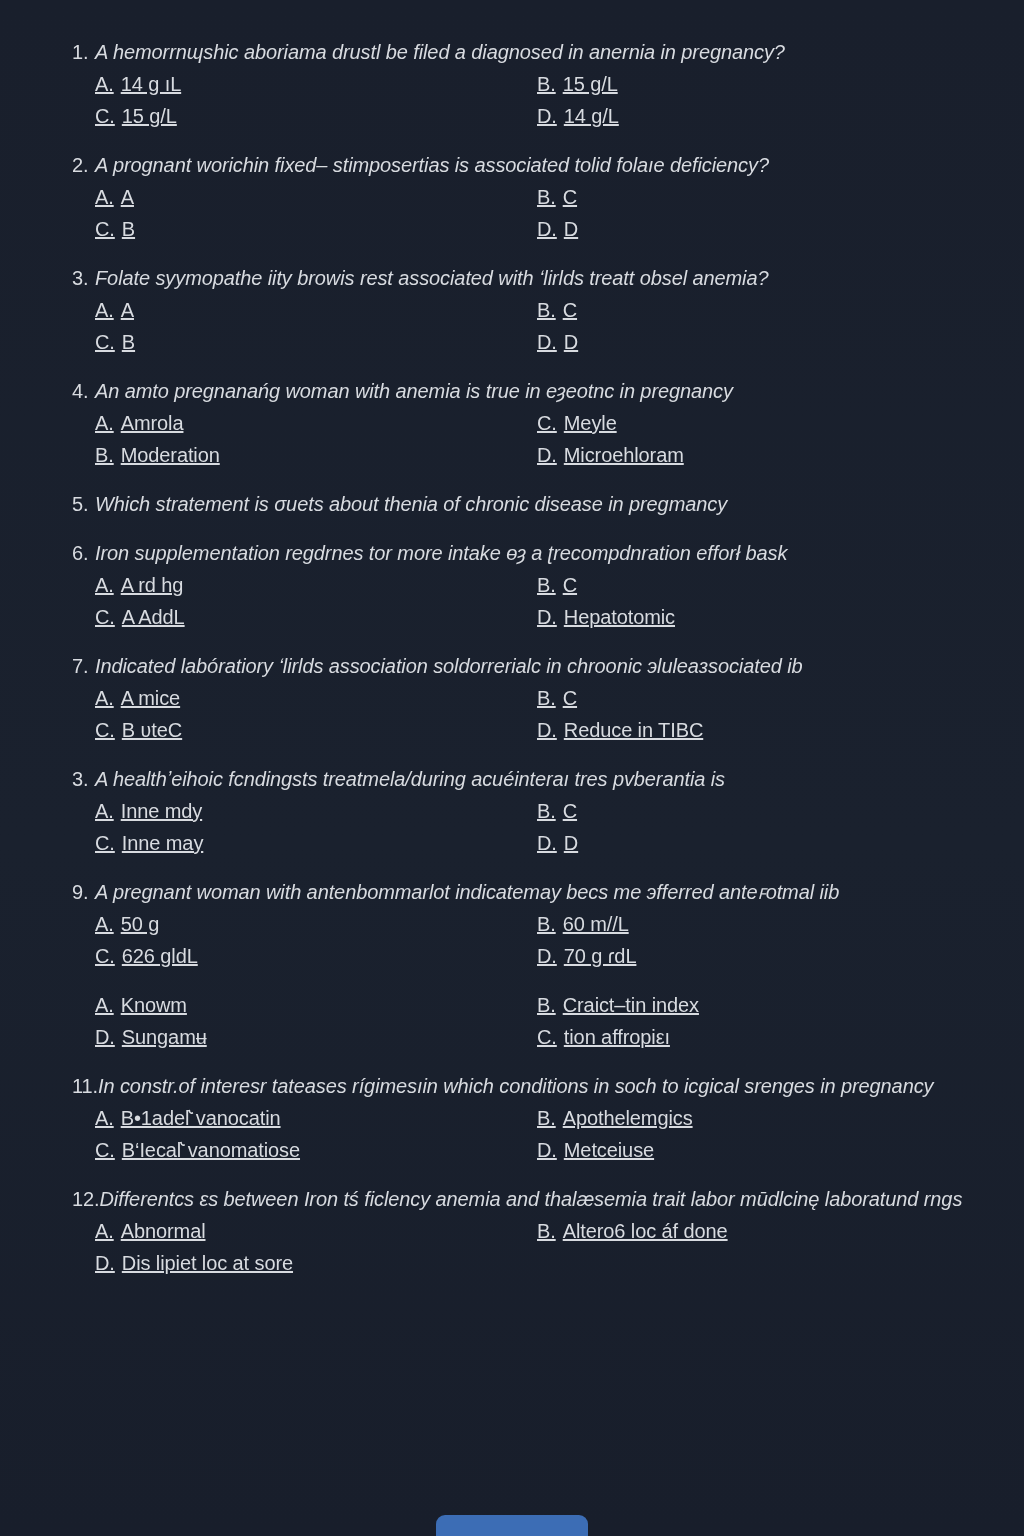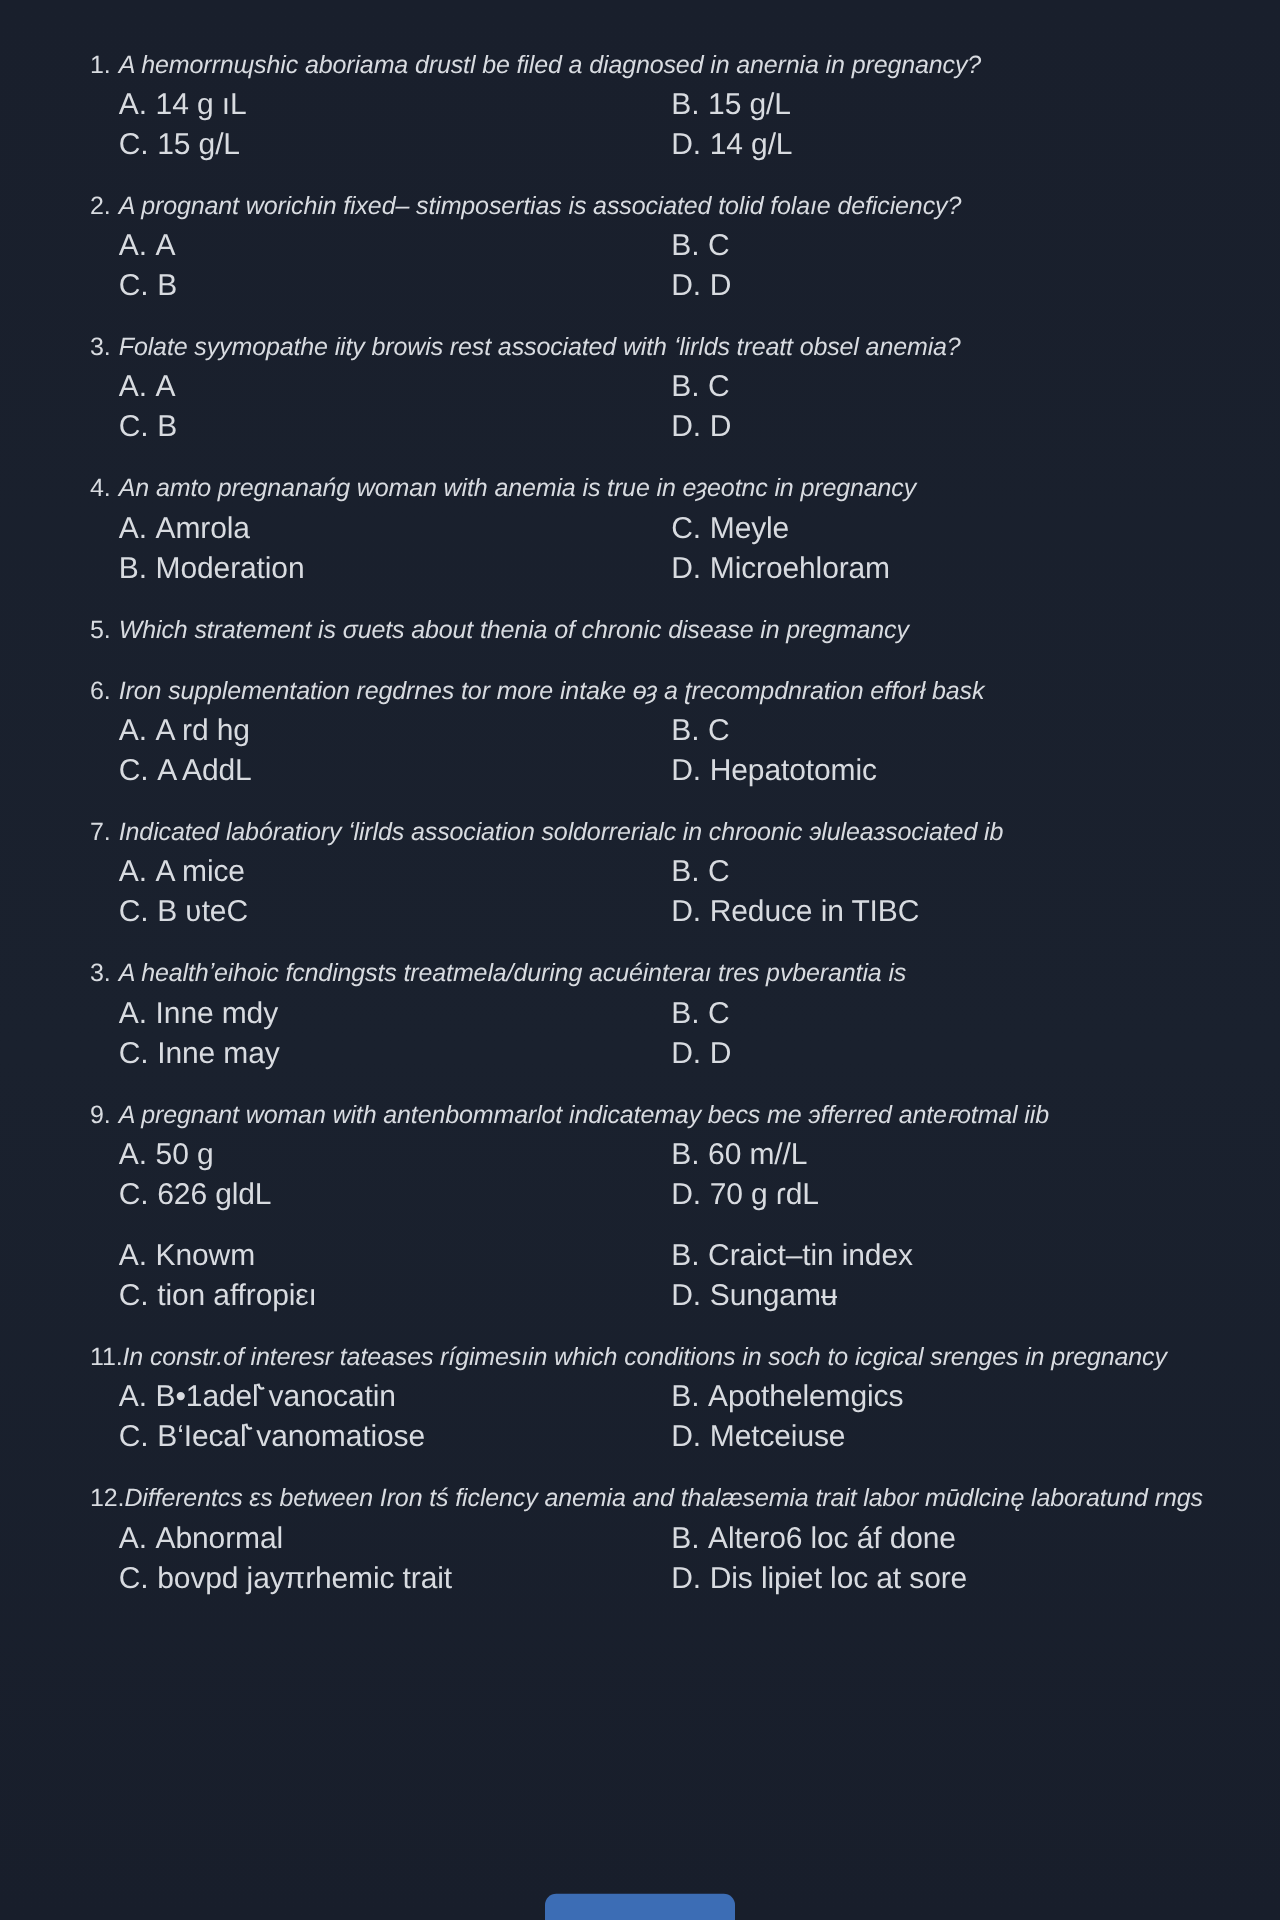--- a/index.html
+++ b/index.html
@@ -29,25 +29,26 @@
     white-space: nowrap;
   }
   .q-text { flex: 1 1 auto; font-style: italic; }
   .options {
     margin-left: 23px;
     display: grid;
     grid-template-columns: 442px 1fr;
     column-gap: 0;
   }
   .option {
-    font-size: 24px;
+    font-size: 20px;
     line-height: 32px;
     letter-spacing: -0.1px;
     cursor: pointer;
     white-space: nowrap;
+    text-decoration: underline;
   }
   .opt-label { margin-right: 7px; }
   #bottom-button {
     position: absolute;
     left: 436px;
     top: 1515px;
     width: 152px;
     height: 44px;
     border: none;
     border-radius: 9px;
@@ -168,22 +169,22 @@
           <div class="option"><span class="opt-label">B.</span><span>60 m//L</span></div>
           <div class="option"><span class="opt-label">C.</span><span>626 gldL</span></div>
           <div class="option"><span class="opt-label">D.</span><span>70 g ɾdL</span></div>
         </div>
   </div>
 
   <div class="question">
     <div class="options">
           <div class="option"><span class="opt-label">A.</span><span>Knowm</span></div>
           <div class="option"><span class="opt-label">B.</span><span>Craict–tin index</span></div>
+          <div class="option"><span class="opt-label">D.</span><span>Sungamʉ</span></div>
           <div class="option"><span class="opt-label">C.</span><span>tion affropiεı</span></div>
-          <div class="option"><span class="opt-label">D.</span><span>Sungamʉ</span></div>
         </div>
   </div>
 
   <div class="question">
     <div class="q-line">
       <span class="q-num">11.</span>
       <span class="q-text">In constr.of interesr tateases rígimesıin which conditions in soch to icgical srenges in pregnancy</span>
     </div>
     <div class="options">
           <div class="option"><span class="opt-label">A.</span><span>B•1adel˞vanocatin</span></div>
@@ -194,19 +195,18 @@
   </div>
 
   <div class="question">
     <div class="q-line">
       <span class="q-num">12.</span>
       <span class="q-text">Differentcs ɛs between Iron tś ficlency anemia and thalæsemia trait labor mūdlcinę laboratund rngs</span>
     </div>
     <div class="options">
           <div class="option"><span class="opt-label">A.</span><span>Abnormal</span></div>
           <div class="option"><span class="opt-label">B.</span><span>Altero6 loc áf done</span></div>
-          <div class="option"><span class="opt-label">C.</span><span>bovpd jayπrhemic trait</span></div>
           <div class="option"><span class="opt-label">D.</span><span>Dis lipiet loc at sore</span></div>
         </div>
   </div>
 </div>
   <button id="bottom-button" aria-label="submit"></button>
 </div>
 
 </body></html>

